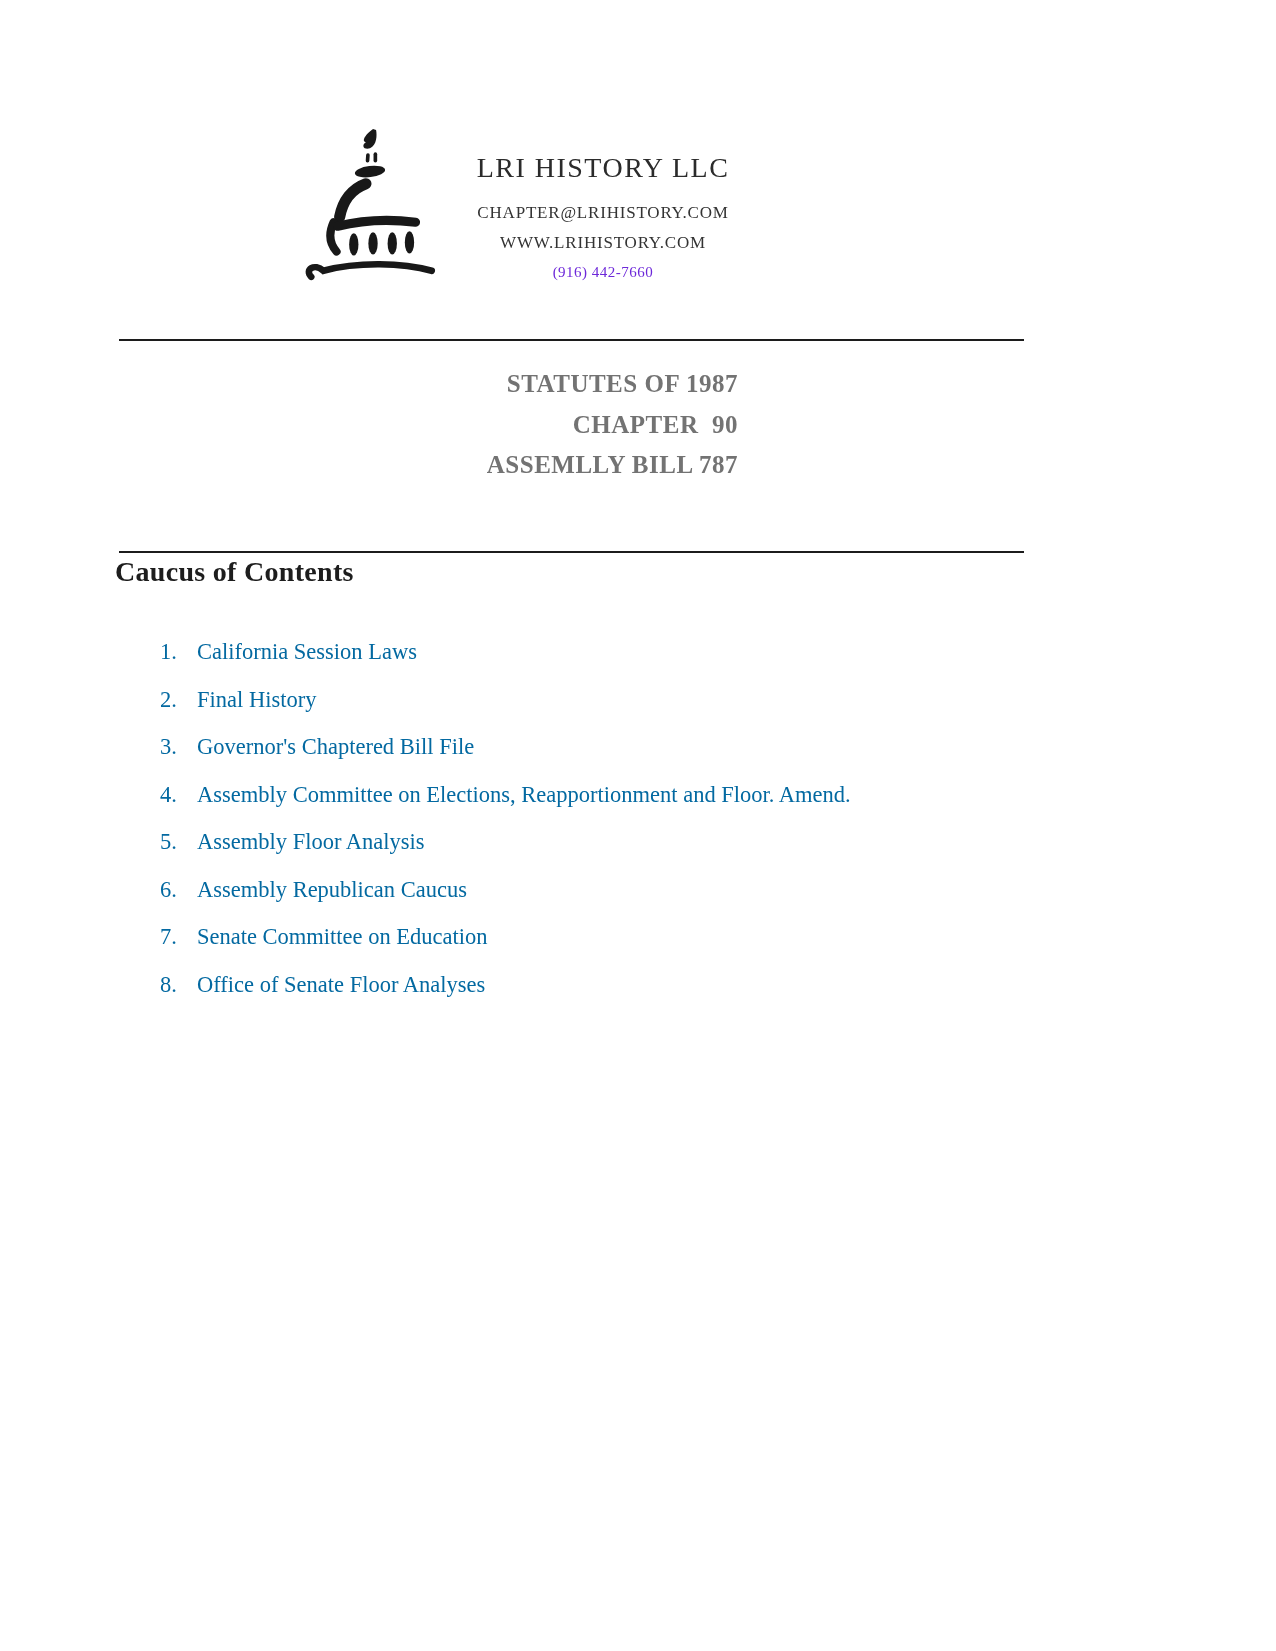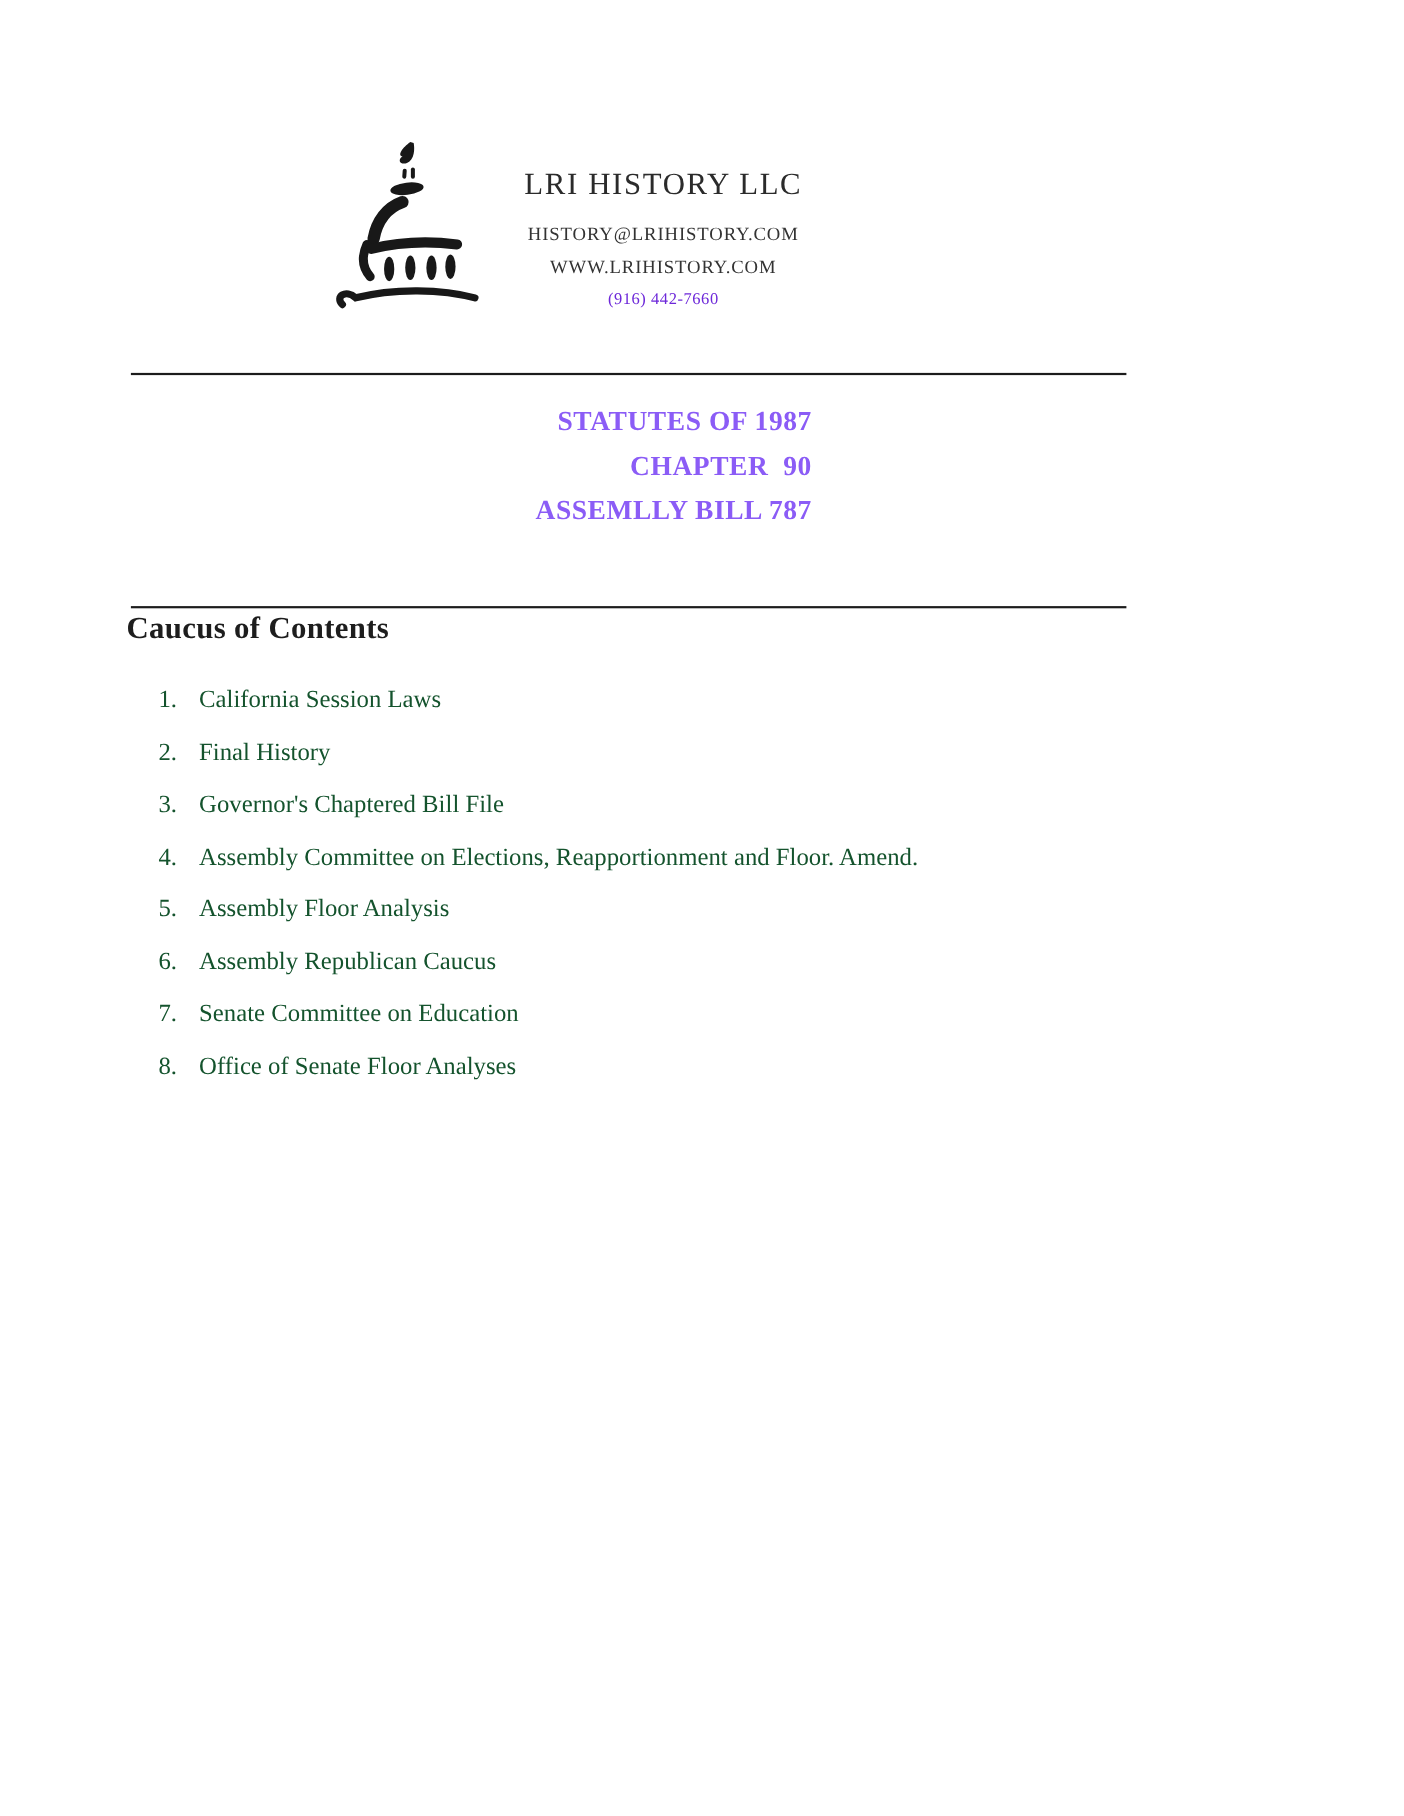--- a/index.html
+++ b/index.html
@@ -70,44 +70,44 @@
   
   .doc-title {
     position: absolute;
     right: 286px;
     top: 364px;
     text-align: right;
     font-weight: bold;
     font-size: 25px;
     line-height: 40.5px;
     letter-spacing: 0.5px;
-    color: #8b5cf6;
+    color: #737373;
   }
   .doc-title div { white-space: pre; }
 
   
   .toc-heading {
     position: absolute;
     left: 115px;
     top: 556px;
     margin: 0;
     font-size: 28px;
     font-weight: bold;
     letter-spacing: 0.3px;
     color: #1d1d1d;
   }
   .toc-list {
     position: absolute;
     left: 144px;
     top: 622px;
-    margin: 0;
+    margin: 16px;
     padding: 0;
     list-style: none;
     font-size: 22.5px;
-    color: #14532d;
+    color: #0369a1;
   }
   .toc-list li {
     line-height: 28px;
     margin-bottom: 19.5px;
     white-space: nowrap;
   }
   .toc-num {
     display: inline-block;
     width: 37px;
   }
@@ -144,21 +144,21 @@
           <ellipse cx="58" cy="117" rx="4.6" ry="11"></ellipse>
           <ellipse cx="77" cy="116" rx="4.6" ry="11"></ellipse>
           <ellipse cx="96" cy="116" rx="4.6" ry="11"></ellipse>
           <ellipse cx="113" cy="115" rx="4.6" ry="11"></ellipse>
         </g>
       </svg>
     </div>
 
     <div class="org-block">
       <div class="org-name">LRI HISTORY LLC</div>
-      <div class="org-line">HISTORY@LRIHISTORY.COM</div>
+      <div class="org-line">CHAPTER@LRIHISTORY.COM</div>
       <div class="org-line">WWW.LRIHISTORY.COM</div>
       <div class="org-phone">(916) 442-7660</div>
     </div>
   </header>
 
   <hr class="rule rule-top">
 
   <section class="doc-title">
     <div>STATUTES OF 1987</div>
     <div>CHAPTER  90</div>

